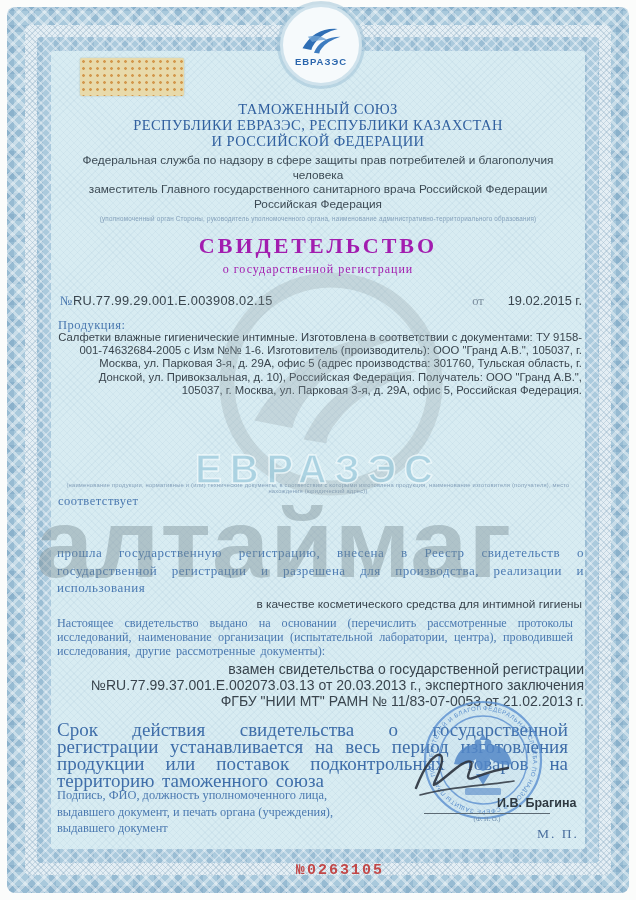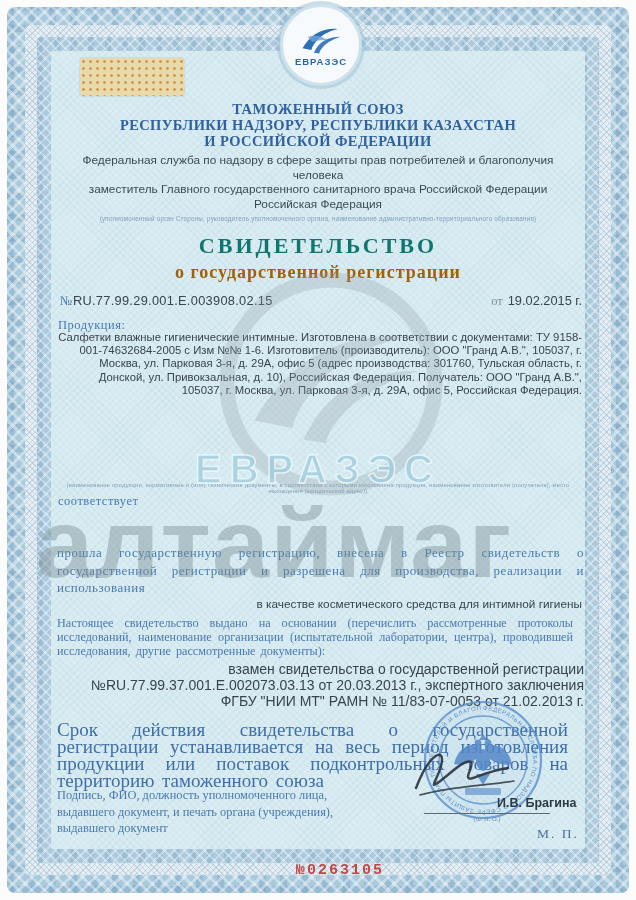--- a/index.html
+++ b/index.html
@@ -34,25 +34,25 @@
   
   .holo{position:absolute;left:80px;top:58px;width:104px;height:38px;border-radius:2px;z-index:2;
     background-color:#ead9a5;
     background-image:radial-gradient(circle, #d3913f 1.1px, rgba(211,145,63,0) 1.6px);
     background-size:7px 7px;opacity:.92;box-shadow:0 0 2px rgba(120,110,60,.4);}
   
   .ser{font-family:"Liberation Serif",serif;}
   .dark{color:#39444d;}
   .abs{position:absolute;z-index:2;}
   .ctr{left:56px;right:56px;text-align:center;}
-  .union-line{font-size:14.5px;line-height:16px;font-weight:bold;letter-spacing:.4px;color:#31609f;}
+  .union-line{font-size:14.5px;line-height:16px;font-weight:normal;letter-spacing:.4px;color:#31609f;}
   .org-line{font-size:11.8px;line-height:14.5px;color:#3c4a54;}
   .tiny{font-size:6.3px;color:#84a0ba;letter-spacing:.2px;}
-  .doc-title{font-size:22px;font-weight:bold;letter-spacing:3px;color:#0f766e;}
-  .doc-subtitle{font-size:18px;font-weight:bold;letter-spacing:1px;color:#a16207;}
+  .doc-title{font-size:22px;font-weight:bold;letter-spacing:3px;color:#a21caf;}
+  .doc-subtitle{font-size:12px;font-weight:normal;letter-spacing:1px;color:#a21caf;}
   .body-sans{font-size:11.3px;line-height:13.2px;color:#39444d;text-align:right;}
   .label-ser{font-size:12.5px;color:#4b79b0;letter-spacing:.5px;}
   .just{text-align:justify;}
   
   .wm{position:absolute;pointer-events:none;}
   .wm-circle{left:205px;top:258px;width:252px;height:252px;z-index:3;opacity:.5;}
   .wm-eurasec{left:0;right:0;top:447px;text-align:center;z-index:3;
     font-size:40px;font-weight:bold;letter-spacing:8px;color:rgba(158,203,220,.75);
     -webkit-text-stroke:1.5px rgba(245,252,254,.75);}
   .wm-store{left:36px;top:488px;z-index:4;font-size:97px;font-weight:bold;letter-spacing:1px;
@@ -86,38 +86,38 @@
       <path d="M34,66 Q50,30 94,30 Q64,40 52,56 Q46,63 46,68 Z" fill="#3d7cc0"></path>
       <path d="M20,30 Q45,22 66,38 Q48,36 30,42 Z" fill="#6ea3d4" opacity=".8"></path>
     </svg>
     <div class="logo-label">ЕВРАЗЭС</div>
   </div>
 
   <div class="holo"></div>
 
   <div class="abs ctr" style="top:101px">
     <div class="ser union-line">ТАМОЖЕННЫЙ СОЮЗ</div>
-    <div class="ser union-line">РЕСПУБЛИКИ НАДЗОРУ, РЕСПУБЛИКИ КАЗАХСТАН</div>
+    <div class="ser union-line">РЕСПУБЛИКИ ЕВРАЗЭС, РЕСПУБЛИКИ КАЗАХСТАН</div>
     <div class="ser union-line">И РОССИЙСКОЙ ФЕДЕРАЦИИ</div>
   </div>
   <div class="abs ctr" style="top:153px">
     <div class="org-line">Федеральная служба по надзору в сфере защиты прав потребителей и благополучия человека</div>
     <div class="org-line">заместитель Главного государственного санитарного врача Российской Федерации</div>
     <div class="org-line">Российская Федерация</div>
   </div>
   <div class="abs ctr tiny" style="top:215px">(уполномоченный орган Стороны, руководитель уполномоченного органа, наименование административно-территориального образования)</div>
 
   <div class="abs ctr ser doc-title" style="top:233px">СВИДЕТЕЛЬСТВО</div>
   <div class="abs ctr ser doc-subtitle" style="top:262px">о государственной регистрации</div>
 
   <div class="abs" style="left:60px;top:293px;right:54px;display:flex;align-items:baseline;">
     <span class="ser label-ser" style="font-size:13px">№</span>
     <span class="dark" style="font-size:12.8px;margin-left:0;letter-spacing:.3px">RU.77.99.29.001.Е.003908.02.15</span>
     <span class="ser" style="font-size:12.5px;color:#7a8d9d;margin-left:auto">от</span>
-    <span class="dark" style="font-size:12.8px;margin-left:5px">19.02.2015 г.</span>
+    <span class="dark" style="font-size:12.8px;margin-left:24px">19.02.2015 г.</span>
   </div>
 
   <div class="abs ser label-ser" style="left:58px;top:318px">Продукция:</div>
   <div class="abs body-sans" style="left:57px;right:54px;top:331px">Салфетки влажные гигиенические интимные. Изготовлена в соответствии с документами: ТУ 9158-001-74632684-2005 с Изм №№ 1-6. Изготовитель (производитель): ООО "Гранд А.В.", 105037, г. Москва, ул. Парковая 3-я, д. 29А, офис 5 (адрес производства: 301760, Тульская область, г. Донской, ул. Привокзальная, д. 10), Российская Федерация.  Получатель: ООО "Гранд А.В.", 105037, г. Москва, ул. Парковая 3-я, д. 29А, офис 5, Российская Федерация.</div>
   <div class="abs ctr tiny" style="top:482px;font-size:5.8px">(наименование продукции, нормативные и (или) технические документы, в соответствии с которыми изготовлена продукция, наименование изготовителя (получателя), место нахождения (юридический адрес))</div>
 
   <div class="abs ser label-ser" style="left:58px;top:494px">соответствует</div>
   <div class="abs ser just" style="left:57px;right:52px;top:544px;font-size:13px;line-height:17.5px;color:#4b7ab2;word-spacing:5px;letter-spacing:.5px">прошла государственную регистрацию, внесена в Реестр свидетельств о государственной регистрации и разрешена для производства, реализации и использования</div>
   <div class="abs body-sans" style="left:57px;top:598px;right:54px;font-size:11.8px">в качестве косметического средства для интимной гигиены</div>
 

